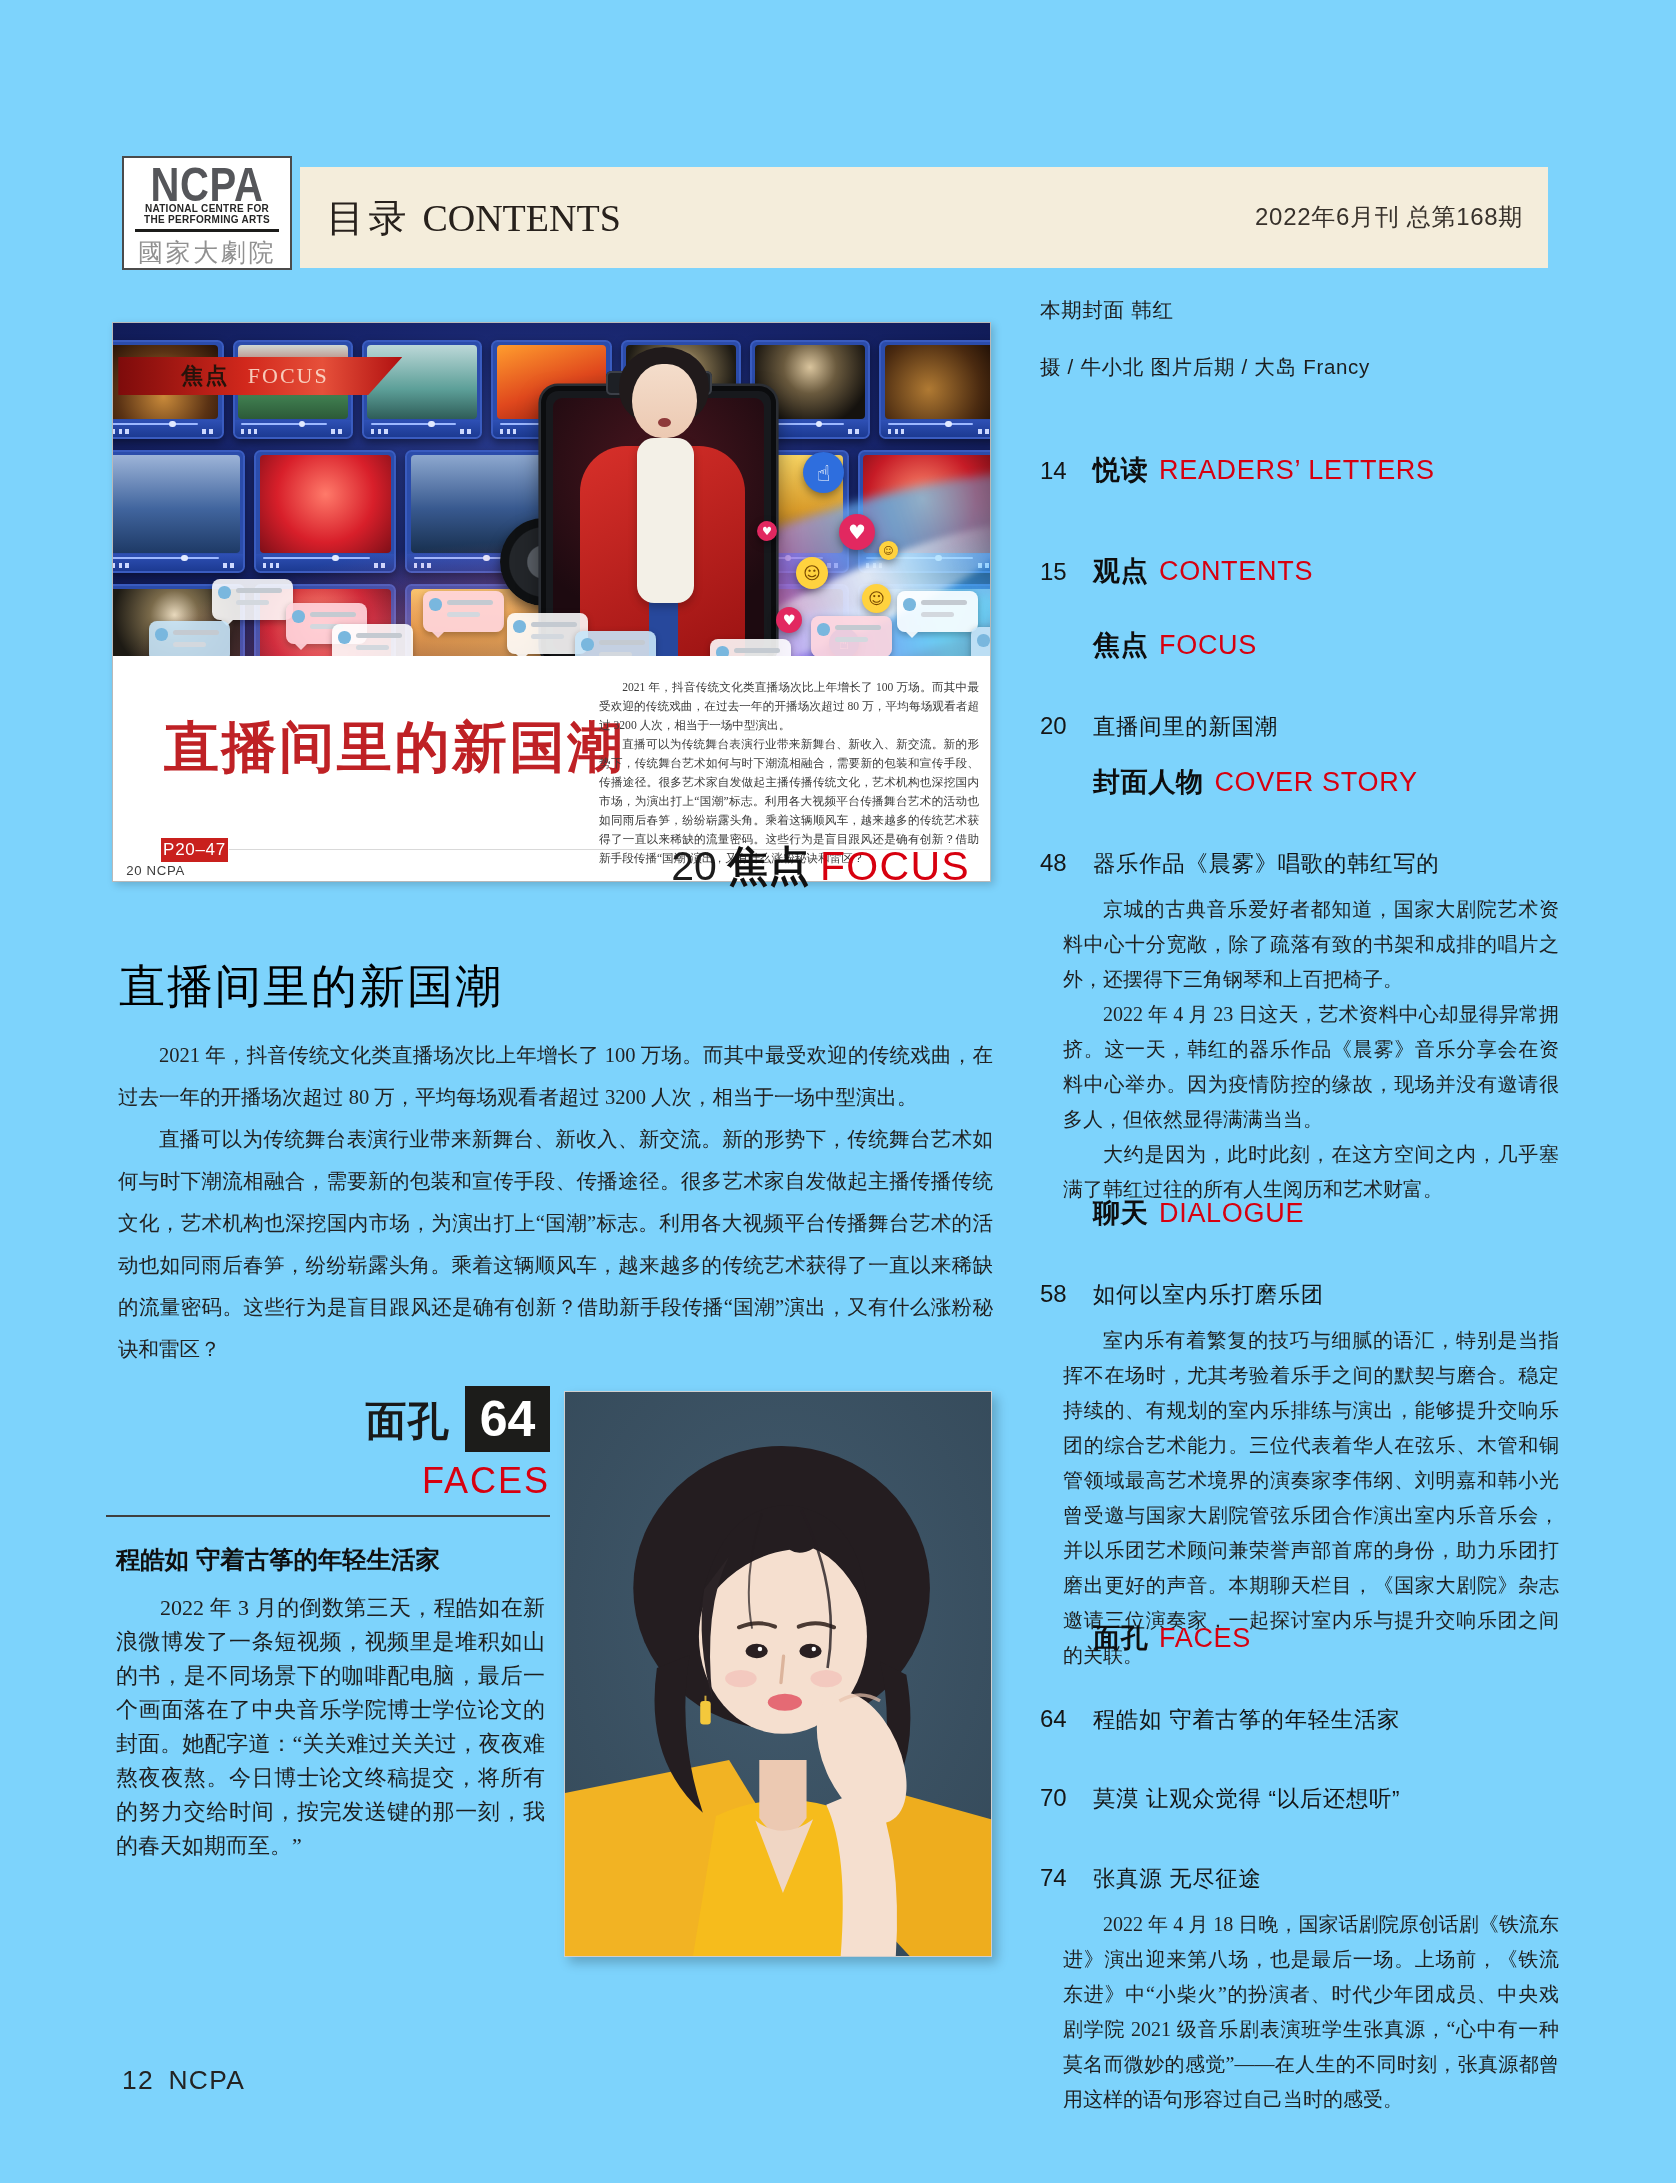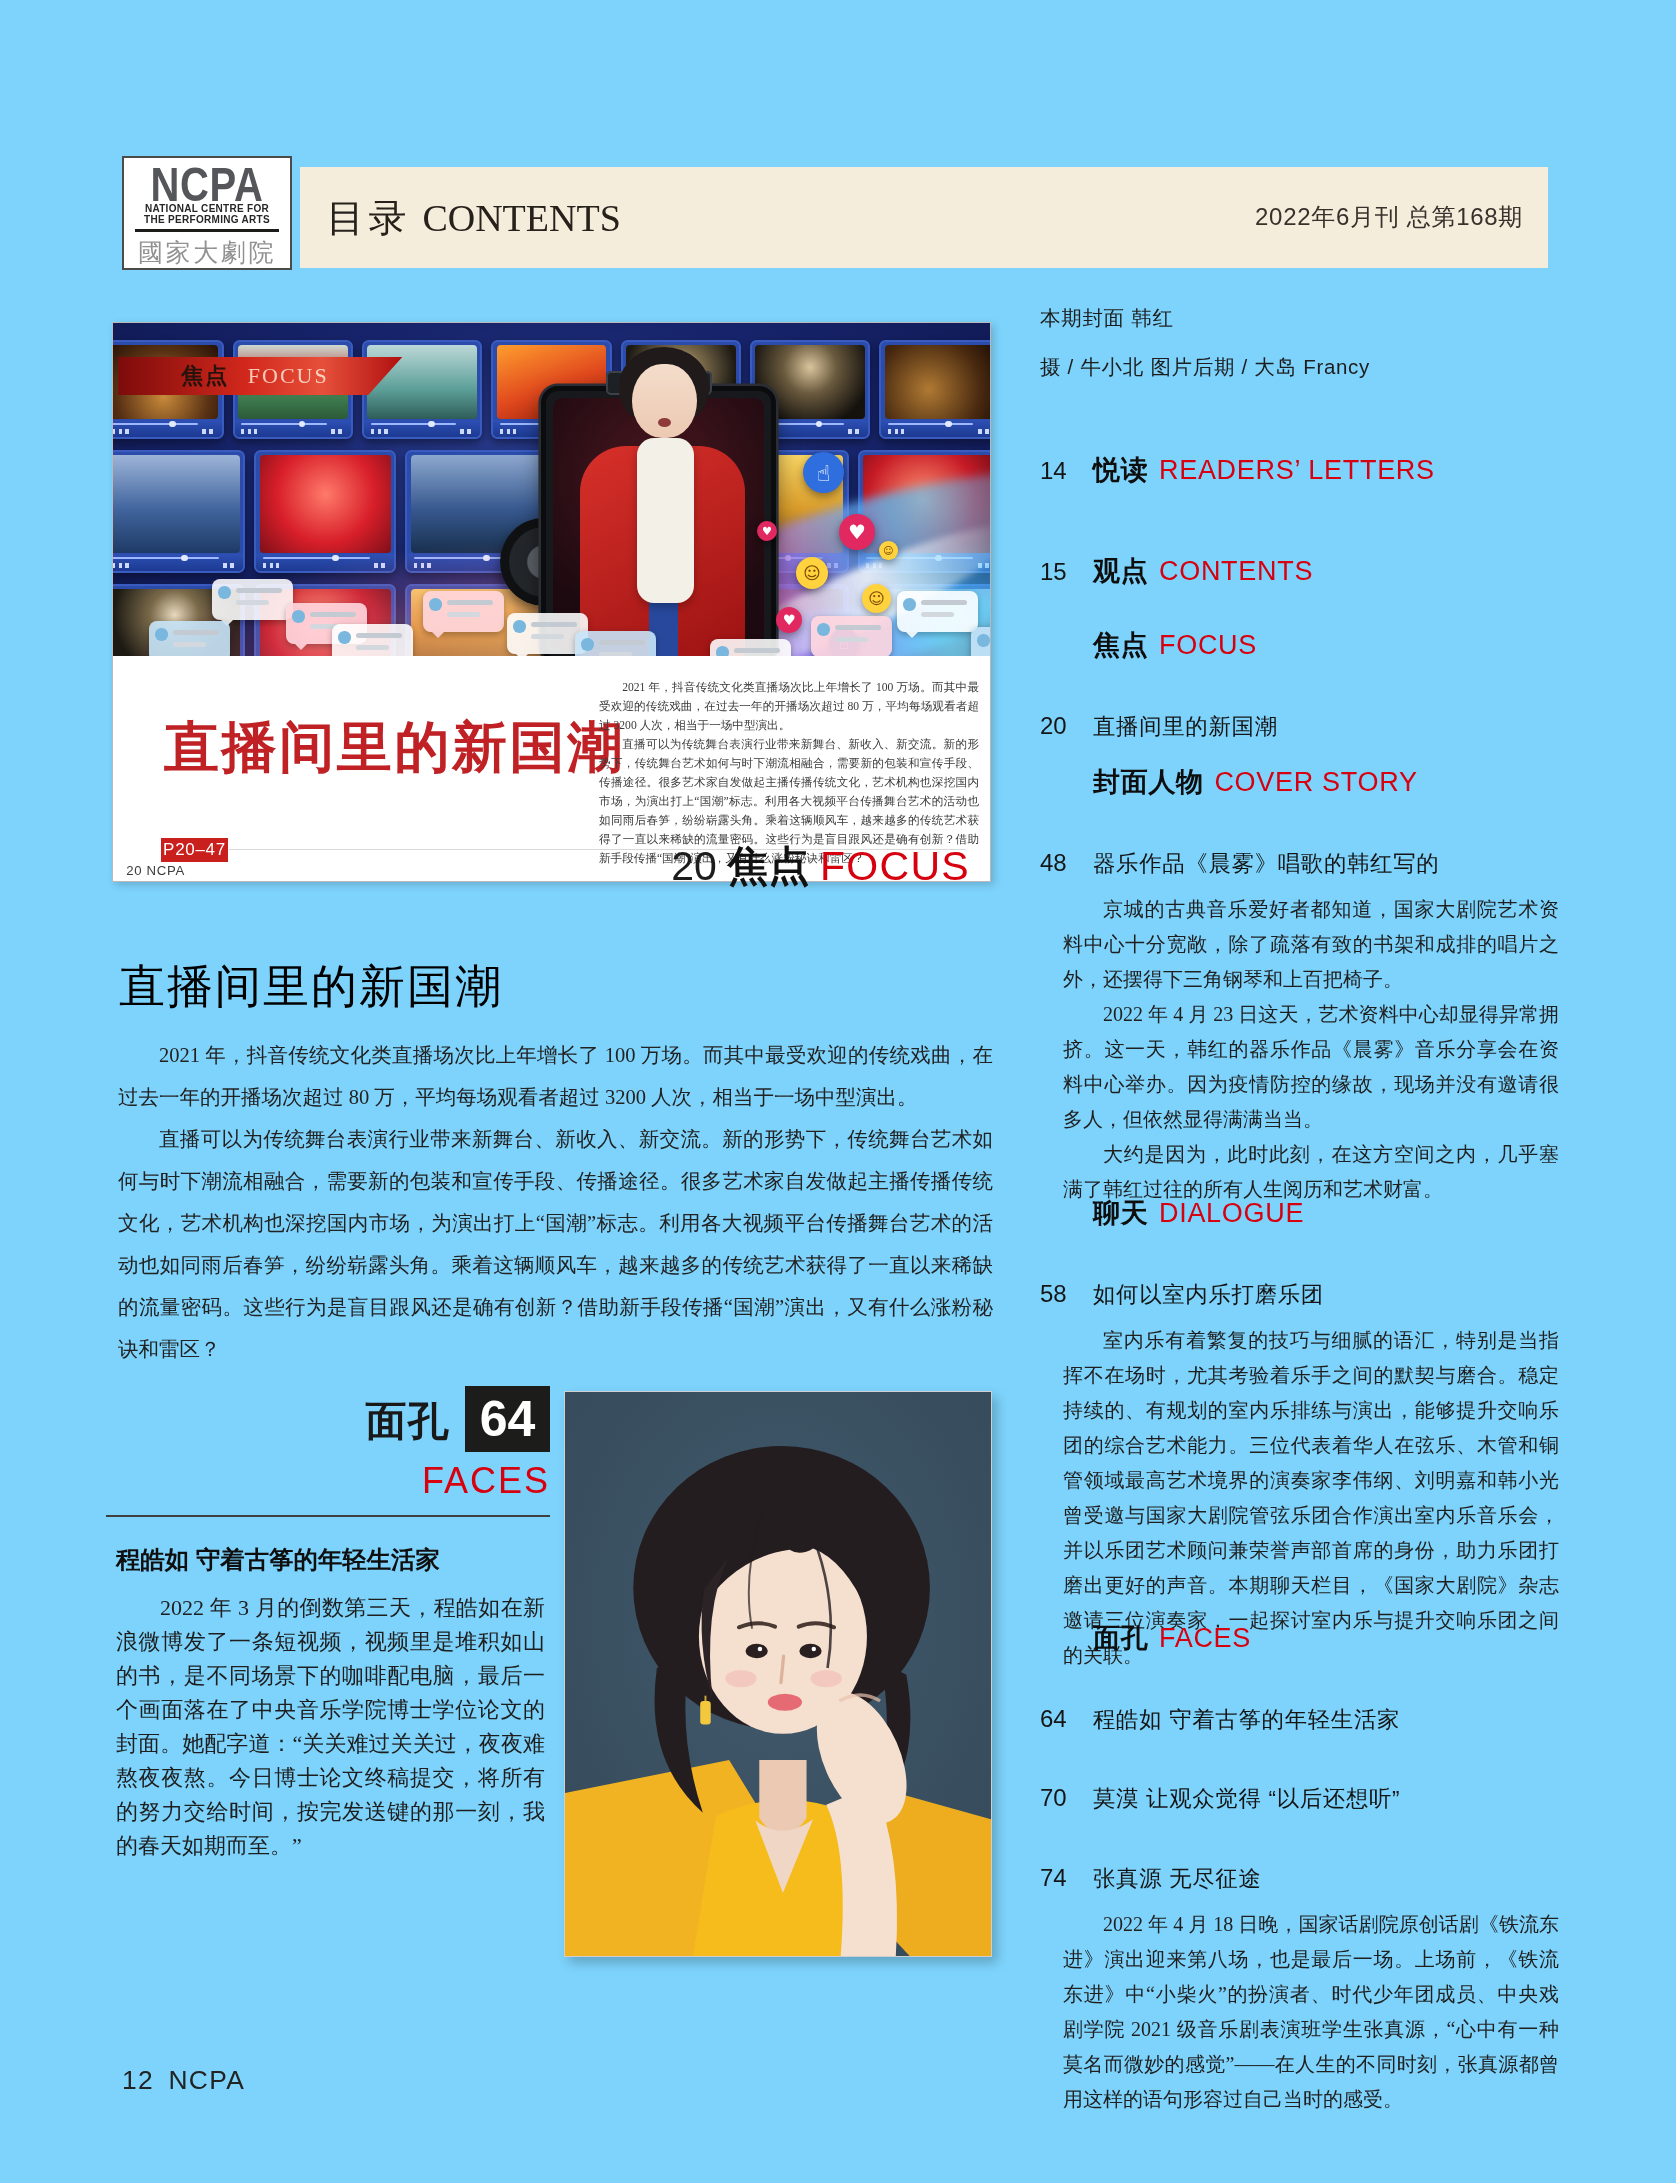--- a/index.html
+++ b/index.html
@@ -517,21 +517,21 @@
       <path d="M214,462 l0,10" stroke="#caa53c" stroke-width="3"></path>
       <rect x="206" y="470" width="16" height="36" rx="5" fill="#f4c83c"></rect>
       <path d="M398,628 Q432,700 420,858 L504,858 Q514,700 470,598 Z" fill="#f5dfcf"></path>
       <ellipse cx="452" cy="556" rx="58" ry="106" fill="#f5dfcf" transform="rotate(-24 452 556)"></ellipse>
       <path d="M418,470 Q450,452 480,470" stroke="#e8c2ac" stroke-width="5" fill="none" opacity=".7"></path>
       <path d="M360,180 Q420,300 400,420" stroke="#241d20" stroke-width="4" fill="none" opacity=".8"></path>
       <path d="M300,185 Q270,280 285,360" stroke="#241d20" stroke-width="3" fill="none" opacity=".7"></path>
     </svg>
   </div>
 
-  <div class="credit" style="top:304px">本期封面 韩红</div>
+  <div class="credit" style="top:296px">本期封面 韩红</div>
   <div class="credit" style="top:353px">摄 / 牛小北 图片后期 / 大岛 Francy</div>
 
   <div class="sec" style="top:417px">
     <div class="sec-head">
       <span class="num">14</span>
       <span class="zh">悦读</span>
       <span class="en">READERS’ LETTERS</span>
     </div>
   </div>
 

